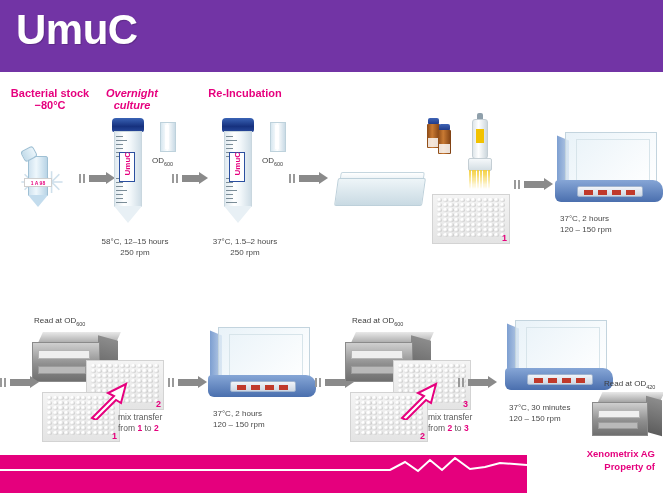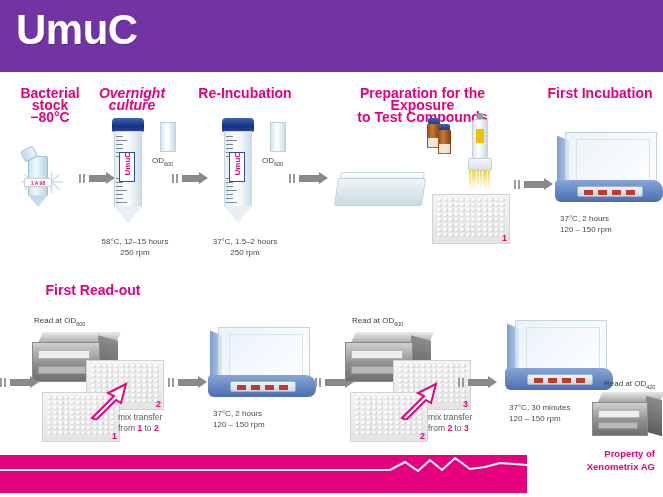--- a/index.html
+++ b/index.html
@@ -20,21 +20,21 @@
   .header-title {
     position:absolute; left:16px; top:6px;
     font-size:42px; font-weight:bold; color:#ffffff;
     letter-spacing:-0.5px;
     text-shadow:1px 1px 1px rgba(0,0,0,.18);
   }
 
   
   .step-title {
     position:absolute;
-    color:#e6007e; font-weight:bold; font-size:14px;
+    color:#e6007e; font-weight:bold; font-size:11px;
     line-height:12px; text-align:center;
   }
   .cap {
     position:absolute;
     color:#4a4a4a; font-size:8px; line-height:11px;
     text-align:left; white-space:nowrap;
   }
   .cap.center { text-align:center; }
   .od-label {
     position:absolute; color:#3d3d3d; font-size:8px; white-space:nowrap;
@@ -413,24 +413,20 @@
 
   <div class="arrow" style="left:289px; top:172px; width:40px;">
     <div class="ticks">
         <i></i>
         <i></i>
       </div>
     <div class="body" style="width:20px;"></div>
     <div class="head" style="left:30px;"></div>
   </div>
 
-  <div class="step-title" style="left:330px; top:87px; width:185px;">
-    <div>Preparation for the Exposure</div>
-    <div>to Test Compounds</div>
-  </div>
 
   <div class="vial" style="left:427px; top:118px;">
     <div class="vcap"></div>
     <div class="vbody">
         <div class="vlab"></div>
       </div>
   </div>
   <div class="vial" style="left:438px; top:124px;">
     <div class="vcap"></div>
     <div class="vbody">
@@ -564,44 +560,38 @@
 
   <div class="arrow" style="left:514px; top:178px; width:40px;">
     <div class="ticks">
         <i></i>
         <i></i>
       </div>
     <div class="body" style="width:20px;"></div>
     <div class="head" style="left:30px;"></div>
   </div>
 
-  <div class="step-title" style="left:545px; top:87px; width:110px;">
-    <div>First Incubation</div>
-  </div>
 
   <div class="incub" style="left:555px; top:130px;">
     <div class="sideL"></div>
     <div class="glass"></div>
     <div class="base"></div>
     <div class="panel">
         <i></i>
         <i></i>
         <i></i>
         <i></i>
       </div>
   </div>
 
   <div class="cap" style="left:560px; top:213px;">
     <div>37°C, 2 hours</div>
     <div>120 – 150 rpm</div>
   </div>
 
-  <div class="step-title" style="left:38px; top:284px; width:110px;">
-    <div>First Read-out</div>
-  </div>
 
   <div class="od-label" style="left:34px; top:316px;">
     <span>Read at OD</span><sub>600</sub>
   </div>
 
   <div class="reader" style="left:32px; top:332px;">
     <div class="top3"></div>
     <div class="side3"></div>
     <div class="front3"></div>
     <div class="slot3"></div>
@@ -1131,17 +1121,17 @@
     <div class="drawer3" style="width:40px;height:7px;top:30px;"></div>
   </div>
 
   <div class="footer-bar" style="top:455px;">
     <svg class="footer-wave" viewBox="0 0 527 38" preserveAspectRatio="none">
       <path d="M0 15 L390 15 L405 7 L418 16 L430 5 L442 15 L455 3 L470 14 L485 12 L500 8 L527 10" fill="none" stroke="#ffffff" stroke-width="2"></path>
     </svg>
   </div>
 
   <div class="footer-text" style="left:455px; top:448px; width:200px;">
+    <div>Xenometrix AG</div>
     <div>Property of</div>
-    <div>Xenometrix AG</div>
   </div>
 
 </div>
 
 </body></html>

